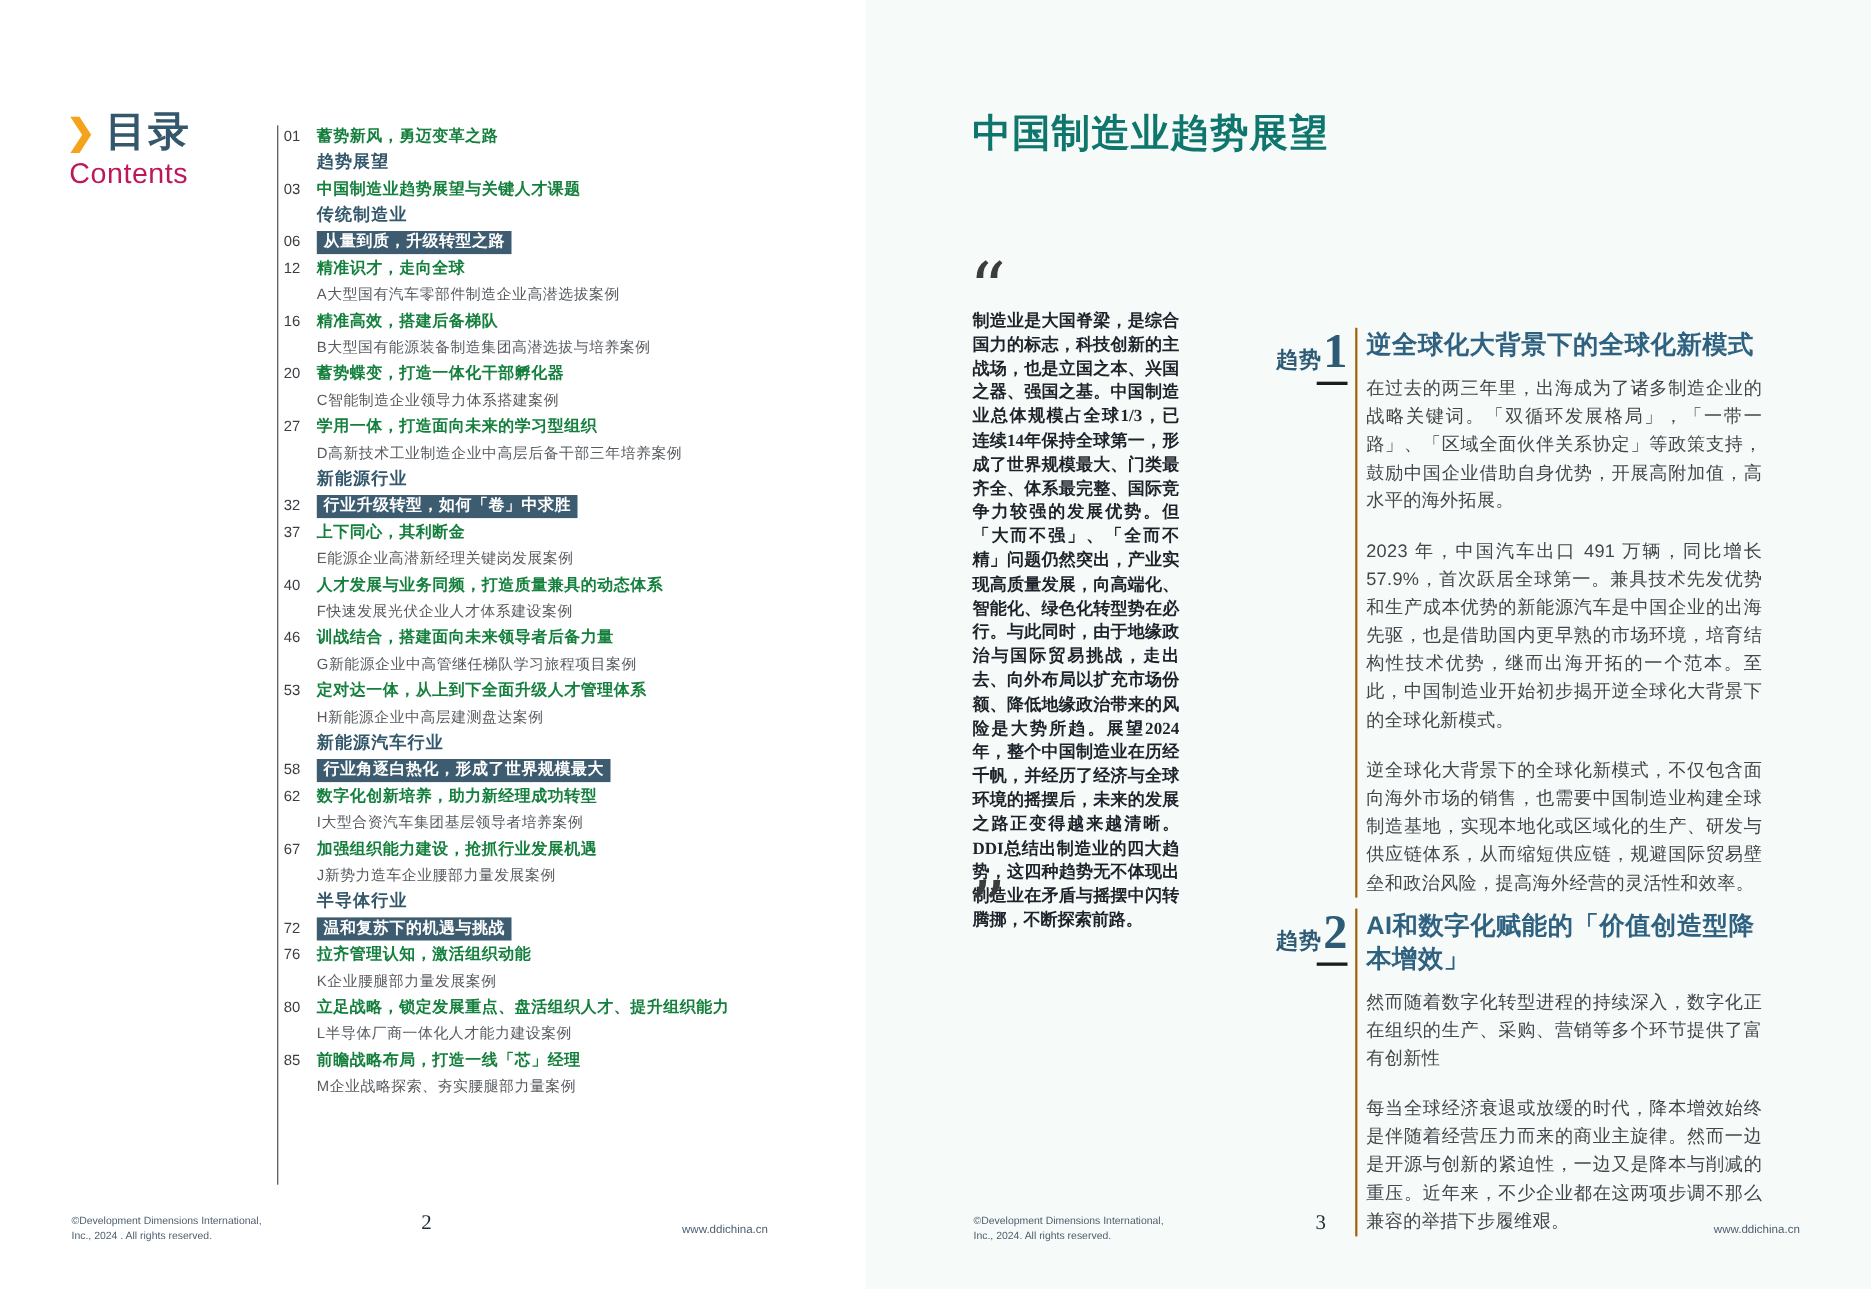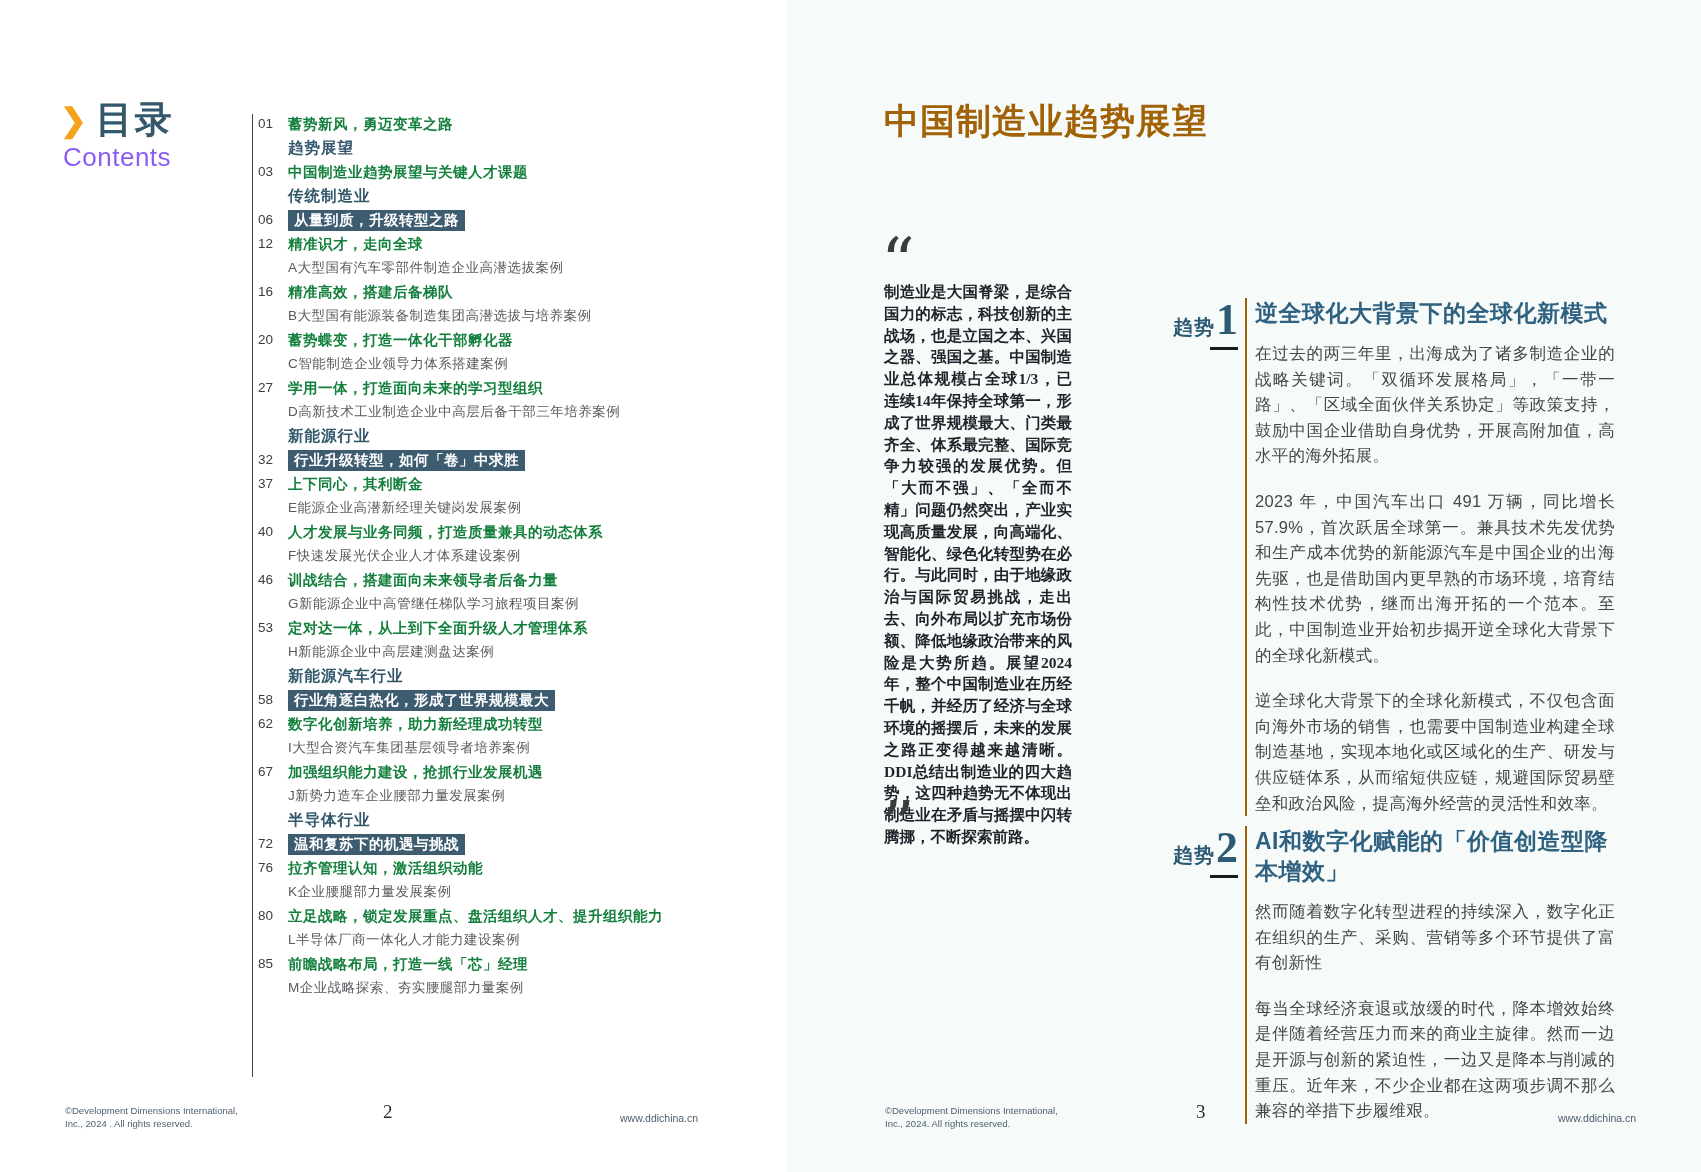--- a/index.html
+++ b/index.html
@@ -12,21 +12,21 @@
   }
   .page { position:absolute; top:0; height:1172px; }
   .page-left  { left:0; width:787px; background:#ffffff; }
   .page-right { left:787px; width:914px; background:#f6faf8; }
 
   
   .logo { position:absolute; left:60px; top:100px; }
   .logo-row { display:flex; align-items:center; gap:9px; }
   .logo-chevron { color:#f5a31d; font-size:32px; font-weight:bold; line-height:1; }
   .logo-title { font-size:37px; font-weight:bold; color:#33576b; letter-spacing:2px; line-height:1.1; }
-  .logo-sub { font-size:26px; color:#8b5cf6; margin-top:1px; margin-left:3px; letter-spacing:0.5px; }
+  .logo-sub { font-size:26px; color:#be185d; margin-top:1px; margin-left:3px; letter-spacing:0.5px; }
 
   
   .toc-divider { position:absolute; left:252px; top:114px; width:1px; height:963px; background:#3f3f3f; }
   .toc { position:absolute; left:247px; top:112px; width:510px; }
   .toc-header { font-size:15.5px; font-weight:bold; color:#33576b; height:24px; line-height:24px; padding-left:41px; letter-spacing:1px; }
   .toc-section.first .toc-header { margin-top:0; }
   .toc-row, .toc-subrow { display:flex; height:24px; line-height:24px; align-items:center; }
   .toc-num { width:41px; padding-left:11px; font-size:13.5px; color:#3a3e43; flex:none; }
   .toc-title { font-size:14.5px; font-weight:bold; color:#15803d; white-space:nowrap; letter-spacing:0.5px; }
   .toc-title.hl { background:#3d5c70; color:#ffffff; padding:0 6px; height:21px; line-height:21px; }
@@ -37,36 +37,36 @@
   .page-left  .copyright { left:65px; }
   .page-right .copyright { left:98px; }
   .pagenum { position:absolute; top:1101px; font-family:"Liberation Serif", serif; font-size:19px; color:#1f2a33; }
   .page-left  .pagenum { left:383px; }
   .page-right .pagenum { left:409px; }
   .website { position:absolute; top:1112px; font-size:10.5px; color:#4e6070; }
   .page-left  .website { left:620px; }
   .page-right .website { left:771px; }
 
   
-  .rp-title { position:absolute; left:97px; top:98px; font-size:35px; font-weight:bold; color:#a16207; letter-spacing:1px; }
+  .rp-title { position:absolute; left:97px; top:98px; font-size:35px; font-weight:bold; color:#0f766e; letter-spacing:1px; }
 
   .quote-open, .quote-close {
     position:absolute; left:94px;
     font-family:"DejaVu Serif", serif; font-weight:normal;
     font-size:66px; line-height:1; color:#3c3c3c;
   }
   .quote-open  { top:230px; }
   .quote-close { top:793px; }
   .quote-text {
     position:absolute; left:97px; top:281px; width:188px;
     font-family:"Liberation Serif", serif; font-weight:bold;
     font-size:15.5px; line-height:21.8px; text-align:justify; color:#1d232b;
   }
 
-  .trend { position:absolute; left:385px; display:flex; align-items:flex-start; }
+  .trend { position:absolute; left:372px; display:flex; align-items:flex-start; }
   .trend-1 { top:298px; }
   .trend-2 { top:826px; }
   .trend-label { width:66px; flex:none; text-align:right; padding-top:5px; }
   .trend-label-line { display:flex; align-items:baseline; justify-content:flex-end; }
   .trend-label-text { font-size:20px; font-weight:bold; color:#2d5a75; letter-spacing:1px; }
   .trend-number { font-family:"Liberation Serif", serif; font-size:44px; font-weight:bold; color:#2d5a75; line-height:0.75; margin-left:1px; }
   .trend-underline { width:28px; height:3px; background:#1c1c1c; margin-left:auto; margin-top:6px; }
   .trend-body { border-left:2px solid #a16207; margin-left:7px; padding-left:8px; width:370px; }
   .trend-heading { font-size:23px; font-weight:bold; color:#2f6180; line-height:30px; margin-bottom:13px; letter-spacing:0.5px; }
   .trend-para { font-size:16.5px; line-height:25.6px; color:#43474b; text-align:justify; margin-bottom:20px; letter-spacing:0.3px; }

